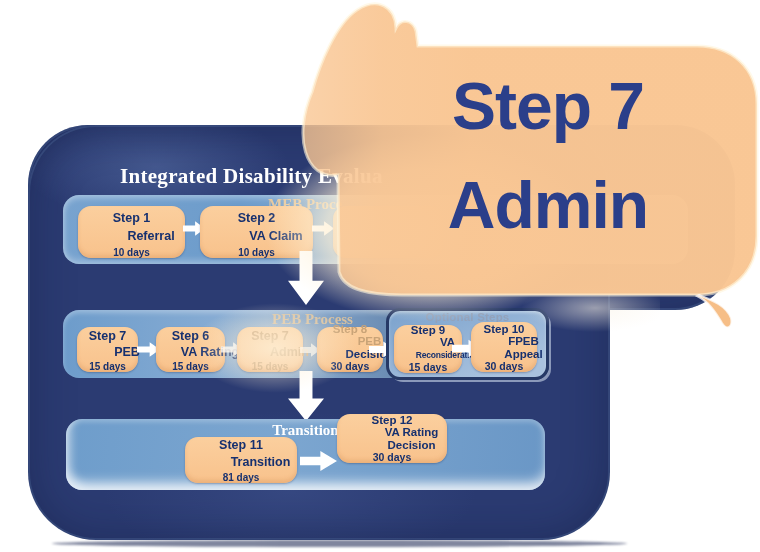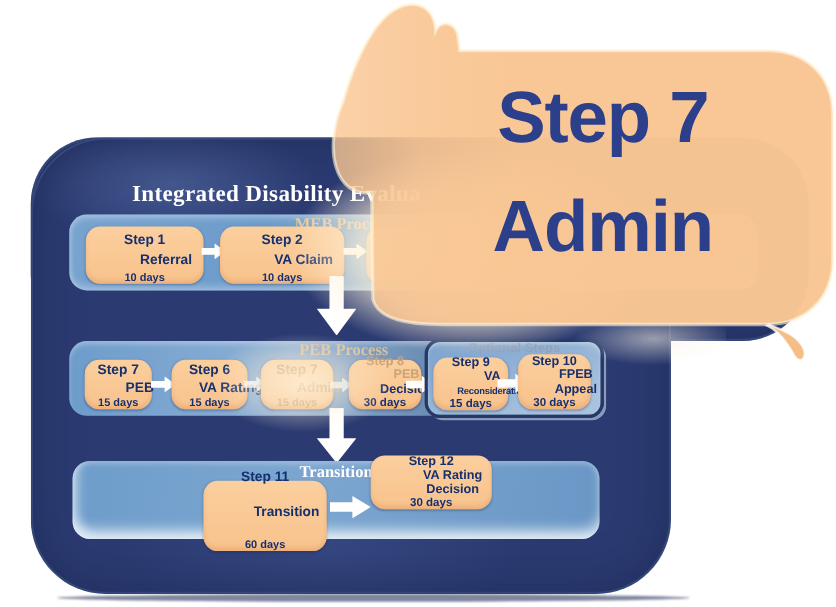--- a/index.html
+++ b/index.html
@@ -138,24 +138,24 @@
     <div class="ln">FPEB</div>
     <div class="ln">Appeal</div>
     <div class="ld">30 days</div>
   </div>
 
   <div class="abs ad" style="left:288px;top:371px;width:36px;height:50px;"></div>
 
   <div class="abs band band-trans" style="left:66px;top:419px;width:479px;height:71px;"></div>
   <div class="abs serif-h band-label" style="left:66px;top:422px;width:479px;text-align:center;color:#FFFFFF;">Transition</div>
 
-  <div class="abs box" style="left:185px;top:437px;width:112px;height:64px;gap:18px;">
+  <div class="abs box" style="left:185px;top:437px;width:112px;height:46px;gap:3px;">
     <div class="lt">Step 11</div>
     <div class="ln">Transition</div>
-    <div class="ld">60 days</div>
+    <div class="ld">81 days</div>
   </div>
   <div class="abs ar" style="left:300px;top:449px;width:37px;height:24px;"></div>
   <div class="abs box box4" style="left:337px;top:414px;width:110px;height:49px;">
     <div class="lt">Step 12</div>
     <div class="ln">VA Rating</div>
     <div class="ln">Decision</div>
     <div class="ld">30 days</div>
   </div>
 
   <div class="abs glow" style="left:190px;top:108px;width:470px;height:300px;"></div>

